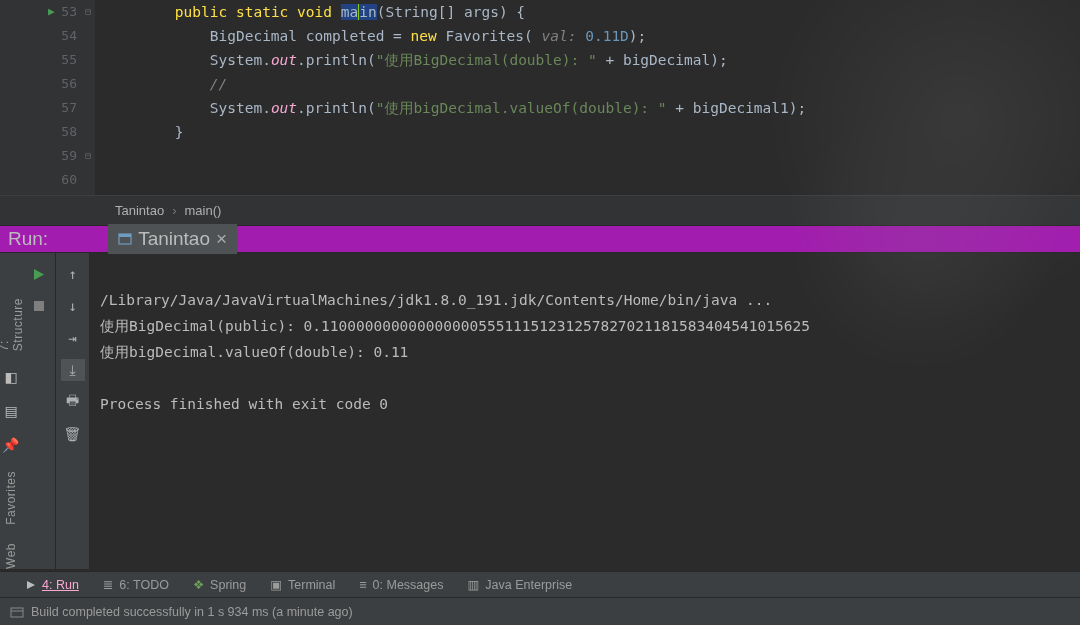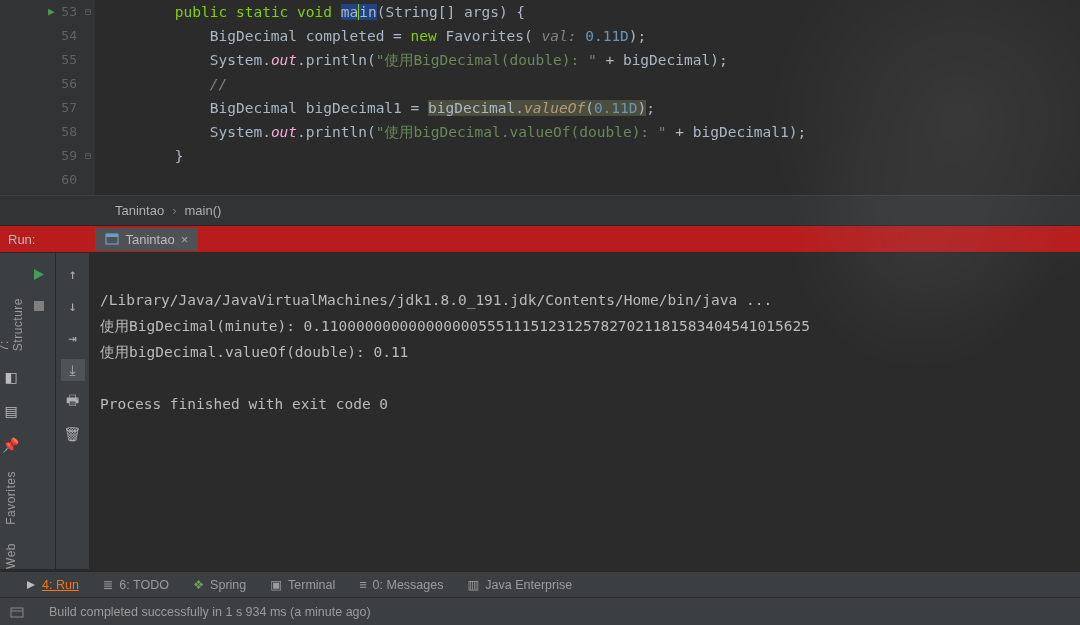--- a/index.html
+++ b/index.html
@@ -49,21 +49,21 @@
     color: #606366;
     font-size: 10px;
   }
   .code-area {
     flex: 1;
     padding-left: 10px;
     font-size: 14.5px;
     line-height: 24px;
   }
   .code-line { height: 24px; white-space: pre; }
-  .kw { color: #84cc16; }
+  .kw { color: #fde047; }
   .str { color: #6a8759; }
   .num { color: #6897bb; margin-top: 13px; }
   .field { color: #f9a8d4; font-style: italic; }
   .param { color: #808080; font-style: italic; }
   .method-italic { color: #b09d79; font-style: italic; }
   .hl-main { background: #214283; }
   .hl-usage { background: #4d4d3d; }
   .cursor { border-left: 1px solid #84cc16; }
 
   .breadcrumb {
@@ -75,26 +75,26 @@
     color: #b0b0b0;
     font-family: -apple-system, "Segoe UI", sans-serif;
     font-size: 13px;
     gap: 8px;
     border-top: 1px solid #3c3f41;
   }
   .breadcrumb-sep { color: #777; }
 
   .run-panel-header {
     height: 28px;
-    background: #b91c1c;
+    background: #a21caf;
     display: flex;
     align-items: center;
     padding-left: 8px;
     font-family: -apple-system, "Segoe UI", sans-serif;
-    font-size: 13px;
+    font-size: 19px;
     color: #bbb;
     border-top: 1px solid #282828;
     border-bottom: 1px solid #282828;
     gap: 10px;
   }
   .run-tab {
     background: #4e5254;
     padding: 4px 10px;
     display: flex;
     align-items: center;
@@ -175,35 +175,35 @@
     display: flex;
     align-items: center;
     padding-left: 26px;
     gap: 24px;
     font-family: -apple-system, "Segoe UI", sans-serif;
     font-size: 12.5px;
     color: #9b9b9b;
     border-top: 1px solid #282828;
   }
   .bottom-tab { display: flex; align-items: center; gap: 6px; cursor: pointer; }
-  .bottom-tab.active { color: #f97316; text-decoration: underline; }
+  .bottom-tab.active { color: #f9a8d4; text-decoration: underline; }
 
   .status-bar {
     position: absolute;
     bottom: 0; left: 0; right: 0;
     height: 28px;
     background: #3c3f41;
     display: flex;
     align-items: center;
     padding-left: 10px;
     font-family: -apple-system, "Segoe UI", sans-serif;
     font-size: 12.5px;
     color: #9b9b9b;
     border-top: 1px solid #282828;
-    gap: 25px;
+    gap: 7px;
   }
   svg { display: block; }
 </style>
 </head>
 <body>
 
 <div class="bg-decoration"></div>
 
 <div class="editor-area">
   <div class="gutter">
@@ -219,21 +219,20 @@
     <div class="gutter-line"><span>59</span>
       <span class="fold-marker">⊟</span>
     </div>
     <div class="gutter-line"><span>60</span></div>
   </div>
   <div class="code-area">
     <div class="code-line"><span>        </span><span class="kw">public</span><span> </span><span class="kw">static</span><span> </span><span class="kw">void</span><span> </span><span class="hl-main">ma</span><span class="hl-main cursor">in</span><span>(String[] args) {</span></div>
     <div class="code-line"><span>            </span><span>BigDecimal completed = </span><span class="kw">new</span><span> Favorites(</span><span class="param"> val: </span><span class="num">0.11D</span><span>);</span></div>
     <div class="code-line"><span>            </span><span>System.</span><span class="field">out</span><span>.println(</span><span class="str">"使用BigDecimal(double): "</span><span> + bigDecimal);</span></div>
     <div class="code-line"><span>            </span><span class="param">//</span></div>
-    <div class="code-line"><span>            </span><span>BigDecimal bigDecimal1 = </span><span class="hl-usage">bigDecimal.</span><span class="hl-usage method-italic">valueOf</span><span class="hl-usage">(</span><span class="hl-usage num">0.11D</span><span class="hl-usage">)</span><span>;</span></div>
     <div class="code-line"><span>            </span><span>System.</span><span class="field">out</span><span>.println(</span><span class="str">"使用bigDecimal.valueOf(double): "</span><span> + bigDecimal1);</span></div>
     <div class="code-line"><span>        </span><span>}</span></div>
     <div class="code-line"></div>
   </div>
 </div>
 
 <div class="breadcrumb">
   <span>Tanintao</span>
   <span class="breadcrumb-sep">›</span>
   <span>main()</span>
@@ -275,21 +274,21 @@
   <div class="run-tool-col2">
     <div class="tool-btn">↑</div>
     <div class="tool-btn">↓</div>
     <div class="tool-btn">⇥</div>
     <div class="tool-btn active">⤓</div>
     <div class="tool-btn">🖶</div>
     <div class="tool-btn">🗑</div>
   </div>
   <div class="console">
 <span>/Library/Java/JavaVirtualMachines/jdk1.8.0_191.jdk/Contents/Home/bin/java ...</span>
-<span>使用BigDecimal(minute): 0.11000000000000000055511151231257827021181583404541015625</span>
+<span>使用BigDecimal(public): 0.11000000000000000055511151231257827021181583404541015625</span>
 <span>使用bigDecimal.valueOf(double): 0.11</span>
 <span></span>
 <span>Process finished with exit code 0</span>
   </div>
 </div>
 
 <div class="bottom-tabs">
   <div class="bottom-tab active">
     <svg width="10" height="10">
         <polygon points="1,1 9,5 1,9" fill="#bbb"></polygon>

